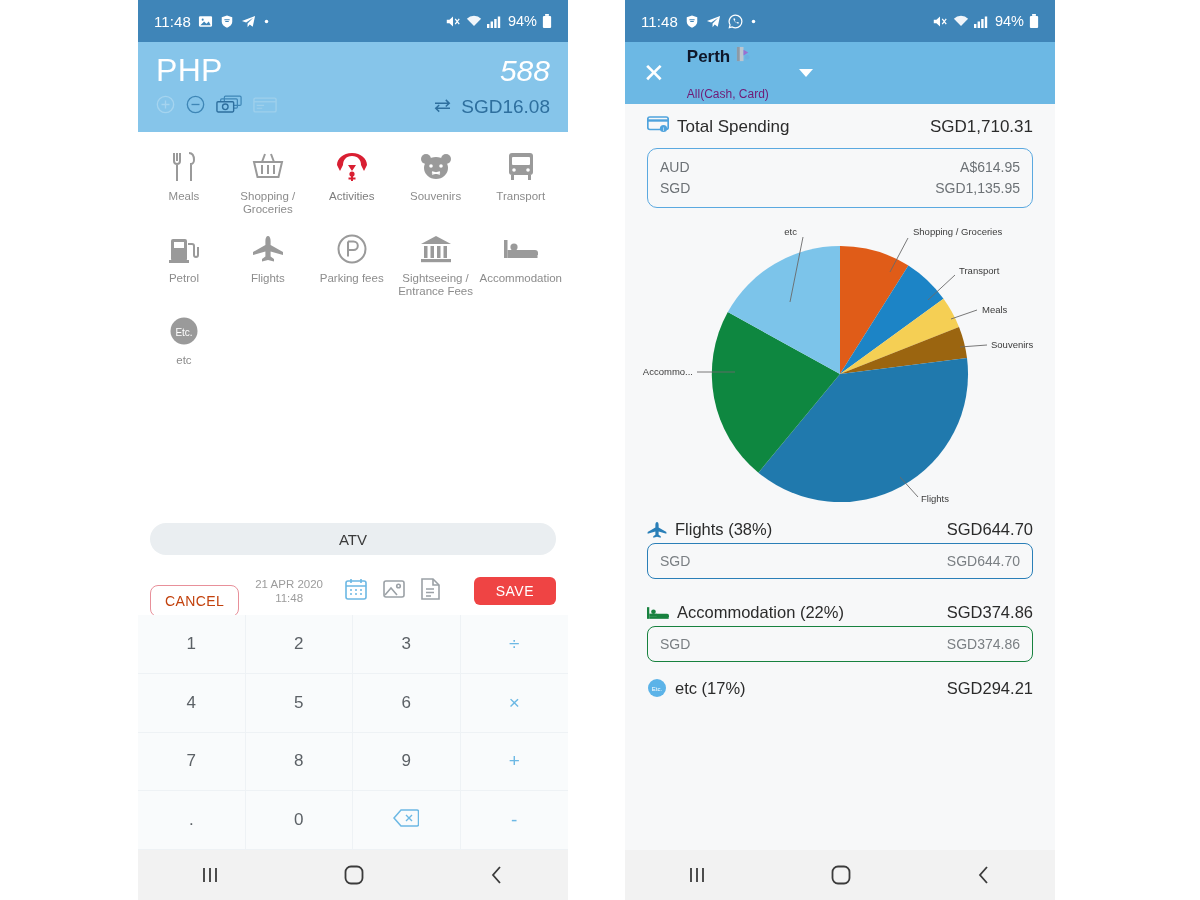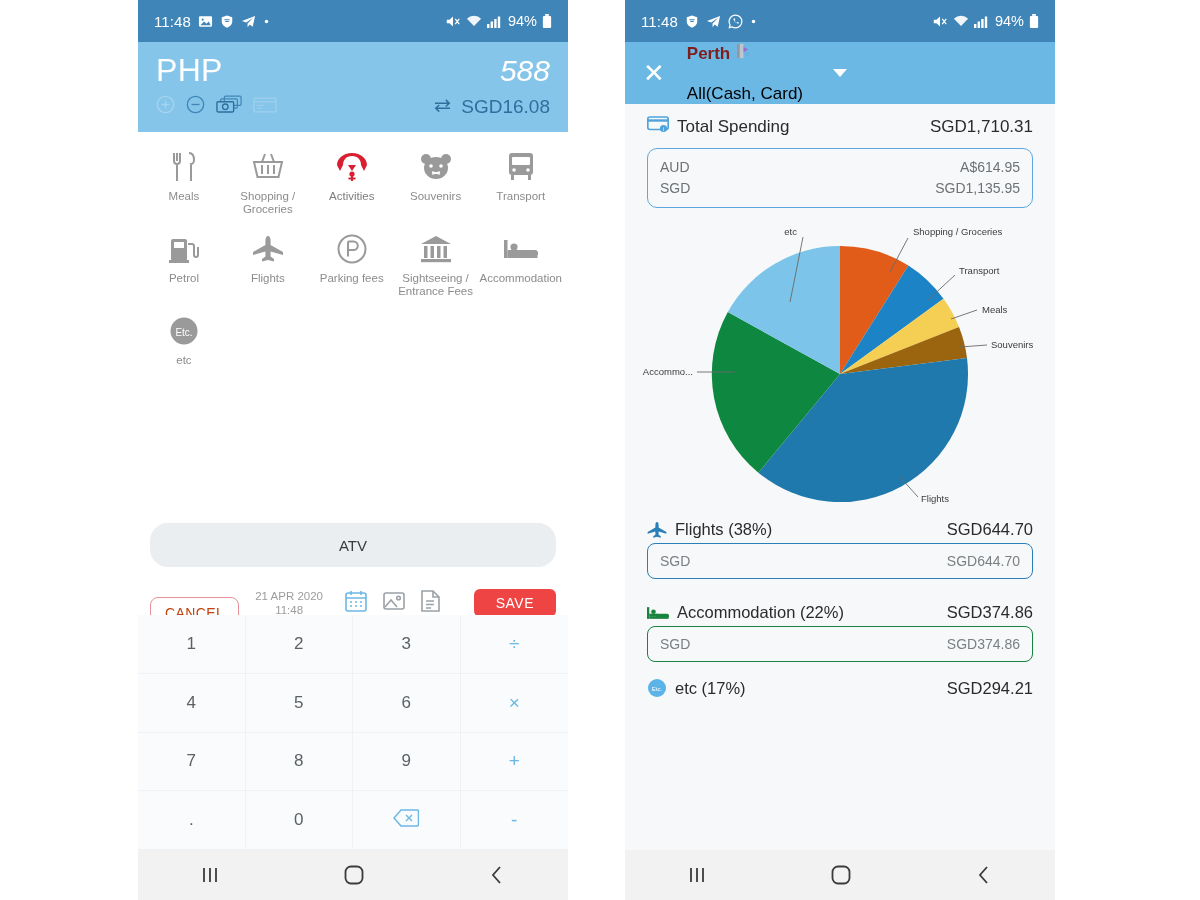--- a/index.html
+++ b/index.html
@@ -43,21 +43,21 @@
     padding: 12px 4px 0 4px; row-gap: 2px;
   }
   .cat-cell { display:flex; flex-direction:column; align-items:center; padding: 6px 2px 8px 2px; }
   .cat-ic { height:34px; display:flex; align-items:center; justify-content:center; }
   .cat-lb { margin-top:6px; font-size:11.5px; color:#8c8c8c; text-align:center; line-height:13px; }
   .cat-cell.sel .cat-lb { color:#7d7d7d; }
 
   
   .note-wrap { position:absolute; left:0; right:0; top:523px; }
   .note-field {
-    margin: 0 12px; height:44px; border-radius:18px; background:#eaeef1;
+    margin: 0 12px; height:32px; border-radius:18px; background:#eaeef1;
     display:flex; align-items:center; justify-content:center;
     color:#3b3b3b; font-size:15px;
   }
   .act-row { display:flex; align-items:center; padding: 10px 12px 12px 12px; gap:10px; }
   .btn-cancel {
     border:1.5px solid #e8909a; color:#c2410c; background:#fff;
     border-radius:8px; padding: 7px 14px; font-size:14px; letter-spacing:.4px;margin-top:20px;
   }
   .date-box { text-align:center; color:#9c9c9c; font-size:11.5px; line-height:14px; margin-left:6px; }
   .act-icons { display:flex; align-items:center; gap:16px; margin-left:12px; }
@@ -79,22 +79,22 @@
 
   
   .navbar { position:absolute; left:0; right:0; bottom:0; height:50px; background:#f2f2f2;
             display:flex; align-items:center; justify-content:space-around; }
   .nav-ic { color:#3b3b3b; display:flex; align-items:center; justify-content:center; }
 
   
   .rep-header { background:#6cb8e4; height:62px; display:flex; align-items:center; padding: 0 18px; }
   .rep-close { color:#fff; font-size:26px; line-height:1; font-weight:300; }
   .rep-titles { margin-left:22px; }
-  .rep-t1 { display:flex; align-items:center; gap:5px; color:#7f1d1d; font-size:17px; font-weight:bold; }
-  .rep-t2 { color:#000000; font-size:17px; margin-top:19px; }
+  .rep-t1 { display:flex; align-items:center; gap:5px; color:#0f172a; font-size:17px; font-weight:bold; }
+  .rep-t2 { color:#701a75; font-size:12px; margin-top:19px; }
   .rep-caret { margin-left:30px; width:0;height:0;border-left:7px solid transparent;border-right:7px solid transparent;border-top:8px solid #ffffff; }
 
   .rep-body { position:absolute; top:104px; left:0; right:0; bottom:50px; background:#f7f8f9; overflow:hidden; }
 
   .tot-row { display:flex; align-items:center; padding: 12px 22px 6px 22px; }
   .tot-lbl { display:flex; align-items:center; gap:8px; font-size:17px; color:#2b2b2b; }
   .tot-val { margin-left:auto; font-size:17px; color:#2b2b2b; }
 
   .sub-box { margin: 4px 22px 0 22px; border:1.5px solid #5ba9e0; border-radius:10px; padding: 8px 12px; background:#f7f8f9; }
   .sub-line { display:flex; font-size:14px; color:#6d7276; line-height:21px; }

